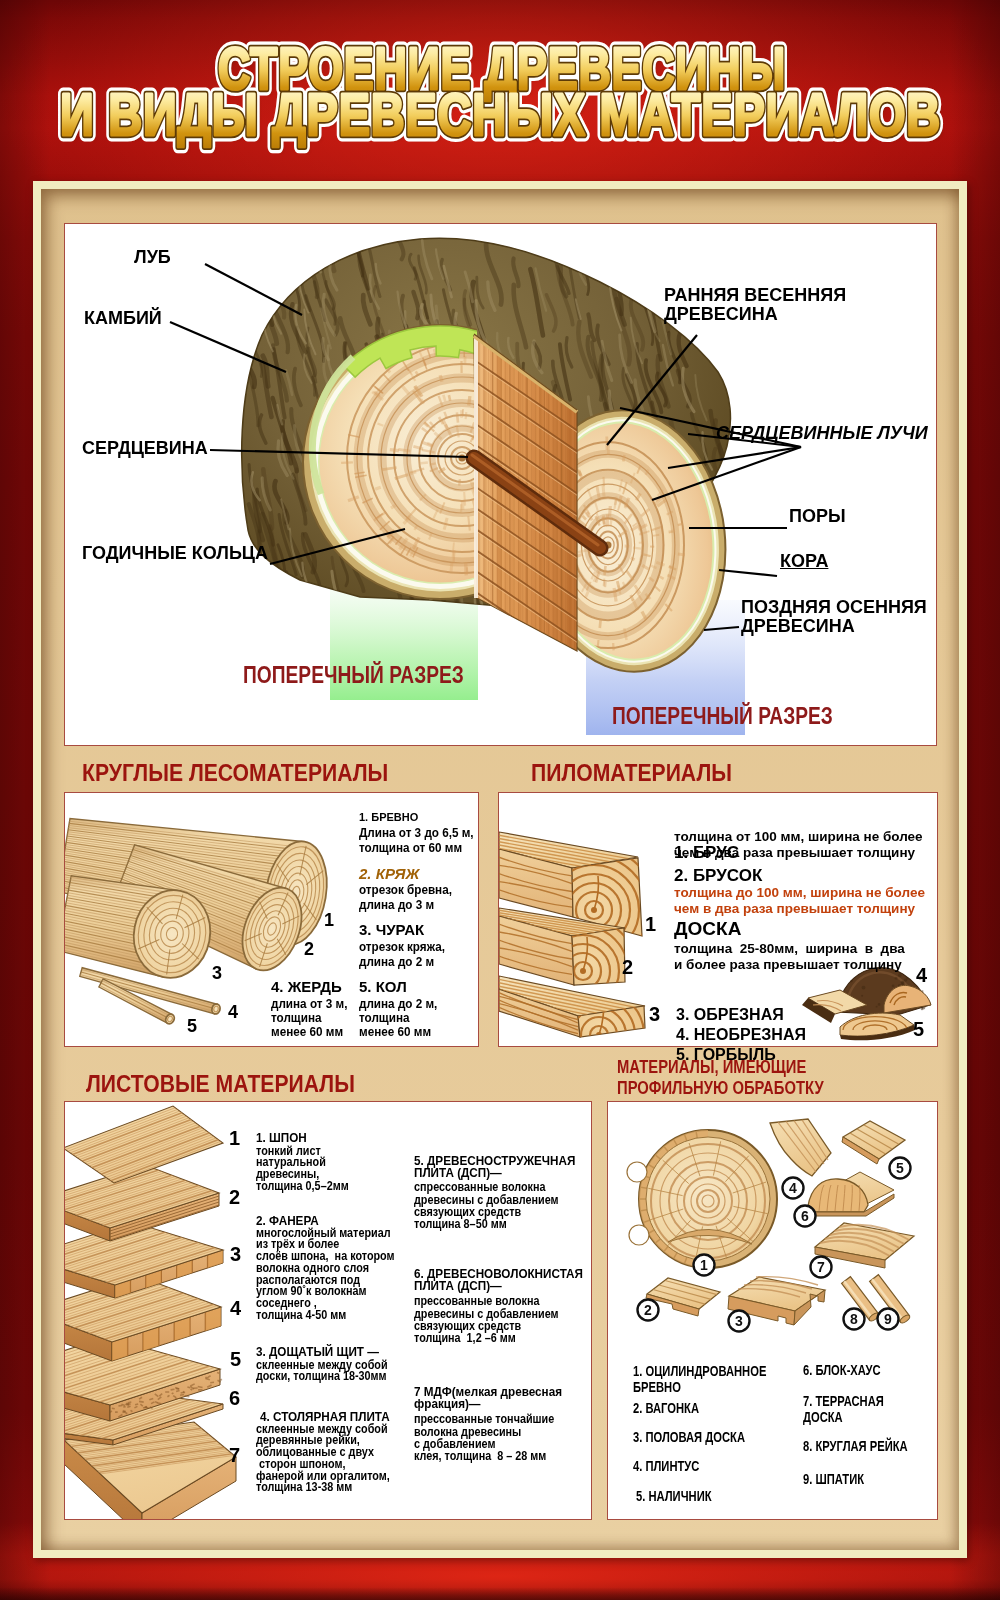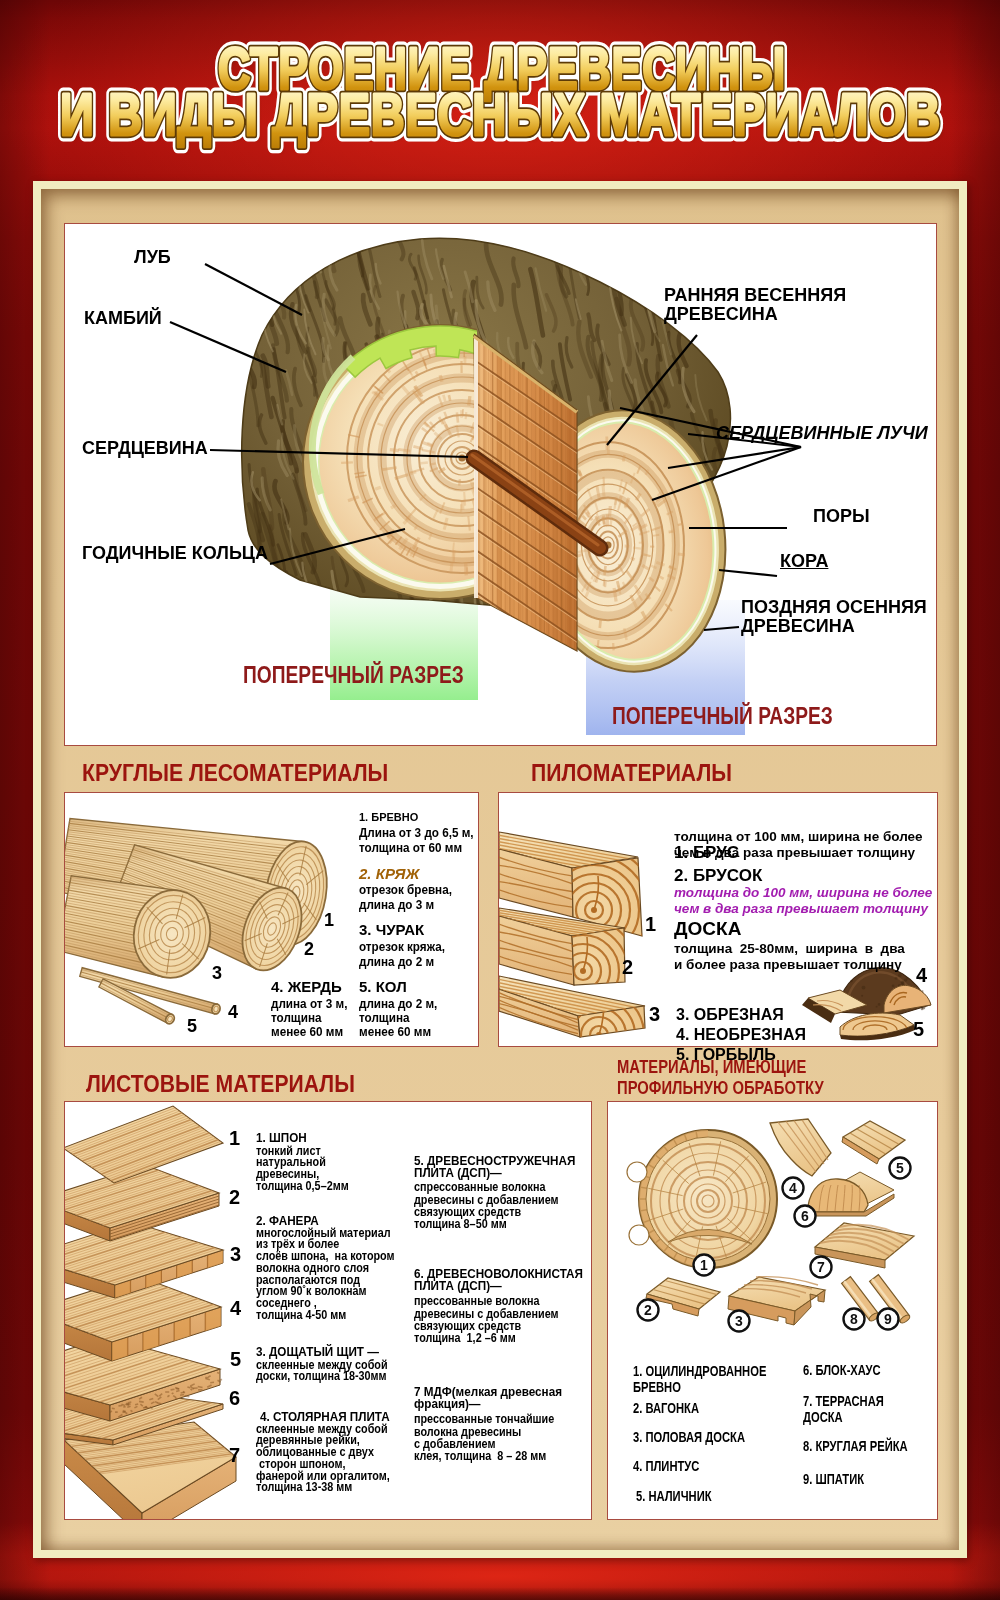--- a/index.html
+++ b/index.html
@@ -1795,21 +1795,21 @@
     <text x="246" y="222" font-size="14" font-weight="bold" font-family="Liberation Sans,sans-serif" text-anchor="middle" fill="#111">8</text>
 <circle cx="280" cy="217" r="10.5" fill="#fff" stroke="#111" stroke-width="2.4"></circle>
     <text x="280" y="222" font-size="14" font-weight="bold" font-family="Liberation Sans,sans-serif" text-anchor="middle" fill="#111">9</text>
 </svg>
 <div class="tx" style="left:134px;top:246.6px;font-size:18px;line-height:20.2px;color:#000;">ЛУБ</div>
 <div class="tx" style="left:84px;top:307.6px;font-size:18px;line-height:20.2px;color:#000;">КАМБИЙ</div>
 <div class="tx" style="left:82px;top:437.6px;font-size:18px;line-height:20.2px;color:#000;">СЕРДЦЕВИНА</div>
 <div class="tx" style="left:82px;top:542.6px;font-size:18px;line-height:20.2px;color:#000;">ГОДИЧНЫЕ КОЛЬЦА</div>
 <div class="tx" style="left:664px;top:285.9px;font-size:18px;line-height:19.5px;color:#000;">РАННЯЯ ВЕСЕННЯЯ<br>ДРЕВЕСИНА</div>
 <div class="tx" style="left:716px;top:422.6px;font-size:18px;line-height:20.2px;color:#000;font-style:italic;">СЕРДЦЕВИННЫЕ ЛУЧИ</div>
-<div class="tx" style="left:789px;top:505.6px;font-size:18px;line-height:20.2px;color:#000;margin-left:24px;">ПОРЫ</div>
+<div class="tx" style="left:789px;top:505.6px;font-size:18px;line-height:20.2px;color:#000;">ПОРЫ</div>
 <div class="tx" style="left:780px;top:550.6px;font-size:18px;line-height:20.2px;color:#000;text-decoration:underline;">КОРА</div>
 <div class="tx" style="left:741px;top:597.9px;font-size:18px;line-height:19.5px;color:#000;">ПОЗДНЯЯ ОСЕННЯЯ<br>ДРЕВЕСИНА</div>
 <div class="tx" style="left:243px;top:662.4px;font-size:24px;line-height:26.9px;color:#8e1a1a;transform:scaleX(0.8);transform-origin:0 0;">ПОПЕРЕЧНЫЙ РАЗРЕЗ</div>
 <div class="tx" style="left:612px;top:703.4px;font-size:24px;line-height:26.9px;color:#8e1a1a;transform:scaleX(0.8);transform-origin:0 0;">ПОПЕРЕЧНЫЙ РАЗРЕЗ</div>
 <div class="tx" style="left:359px;top:809.1px;font-size:11px;line-height:16.8px;color:#000;">1. БРЕВНО</div>
 <div class="tx" style="left:359px;top:826.4px;font-size:13px;line-height:14.8px;color:#000;transform:scaleX(0.9);transform-origin:0 0;">Длина от 3 до 6,5 м,<br>толщина от 60 мм</div>
 <div class="tx" style="left:359px;top:866.1px;font-size:15px;line-height:16.8px;color:#a16207;font-style:italic;">2. КРЯЖ</div>
 <div class="tx" style="left:359px;top:883.4px;font-size:13px;line-height:14.8px;color:#000;transform:scaleX(0.9);transform-origin:0 0;">отрезок бревна,<br>длина до 3 м</div>
 <div class="tx" style="left:359px;top:922.1px;font-size:15px;line-height:16.8px;color:#000;text-align:right;">3. ЧУРАК</div>
 <div class="tx" style="left:359px;top:940.4px;font-size:13px;line-height:14.8px;color:#000;transform:scaleX(0.9);transform-origin:0 0;">отрезок кряжа,<br>длина до 2 м</div>
@@ -1818,21 +1818,21 @@
 <div class="tx" style="left:359px;top:979.1px;font-size:15px;line-height:16.8px;color:#000;">5. КОЛ</div>
 <div class="tx" style="left:359px;top:996.7px;font-size:13px;line-height:14.2px;color:#000;transform:scaleX(0.9);transform-origin:0 0;">длина до 2 м,<br>толщина<br>менее 60 мм</div>
 <div class="tx" style="left:324px;top:909.6px;font-size:18px;line-height:20.2px;color:#000;">1</div>
 <div class="tx" style="left:304px;top:938.6px;font-size:18px;line-height:20.2px;color:#000;">2</div>
 <div class="tx" style="left:212px;top:962.6px;font-size:18px;line-height:20.2px;color:#000;">3</div>
 <div class="tx" style="left:228px;top:1001.6px;font-size:18px;line-height:20.2px;color:#000;">4</div>
 <div class="tx" style="left:187px;top:1015.6px;font-size:18px;line-height:20.2px;color:#000;">5</div>
 <div class="tx" style="left:674px;top:808.8px;font-size:17px;line-height:19px;color:#000;margin-top:34px;">1. БРУС</div>
 <div class="tx" style="left:674px;top:829.4px;font-size:13.5px;line-height:15.2px;color:#000;transform:scaleX(1);transform-origin:0 0;">толщина от 100 мм, ширина не более<br>чем в два раза превышает толщину</div>
 <div class="tx" style="left:674px;top:865.8px;font-size:17px;line-height:19px;color:#000;">2. БРУСОК</div>
-<div class="tx" style="left:674px;top:885.4px;font-size:13.5px;line-height:15.2px;color:#a21caf;transform:scaleX(1);transform-origin:0 0;font-style:italic;">толщина до 100 мм, ширина не более<br>чем в два раза превышает толщину</div>
+<div class="tx" style="left:674px;top:885.4px;font-size:13.5px;line-height:15.2px;color:#c2410c;transform:scaleX(1);transform-origin:0 0;">толщина до 100 мм, ширина не более<br>чем в два раза превышает толщину</div>
 <div class="tx" style="left:674px;top:918.4px;font-size:19px;line-height:21.3px;color:#000;">ДОСКА</div>
 <div class="tx" style="left:674px;top:941.4px;font-size:13.5px;line-height:15.2px;color:#000;transform:scaleX(1);transform-origin:0 0;">толщина  25-80мм,  ширина  в  два<br>и более раза превышает толщину</div>
 <div class="tx" style="left:676px;top:969.8px;font-size:16px;line-height:20.2px;color:#000;margin-top:35px;">3. ОБРЕЗНАЯ<br>4. НЕОБРЕЗНАЯ<br>5. ГОРБЫЛЬ</div>
 <div class="tx" style="left:645px;top:913.2px;font-size:20px;line-height:22.4px;color:#000;">1</div>
 <div class="tx" style="left:622px;top:956.2px;font-size:20px;line-height:22.4px;color:#000;">2</div>
 <div class="tx" style="left:649px;top:1003.2px;font-size:20px;line-height:22.4px;color:#000;">3</div>
 <div class="tx" style="left:916px;top:964.2px;font-size:20px;line-height:22.4px;color:#000;">4</div>
 <div class="tx" style="left:913px;top:1018.2px;font-size:20px;line-height:22.4px;color:#000;">5</div>
 <div class="tx" style="left:229px;top:1127.2px;font-size:20px;line-height:22.4px;color:#000;">1</div>
 <div class="tx" style="left:229px;top:1186.2px;font-size:20px;line-height:22.4px;color:#000;">2</div>

